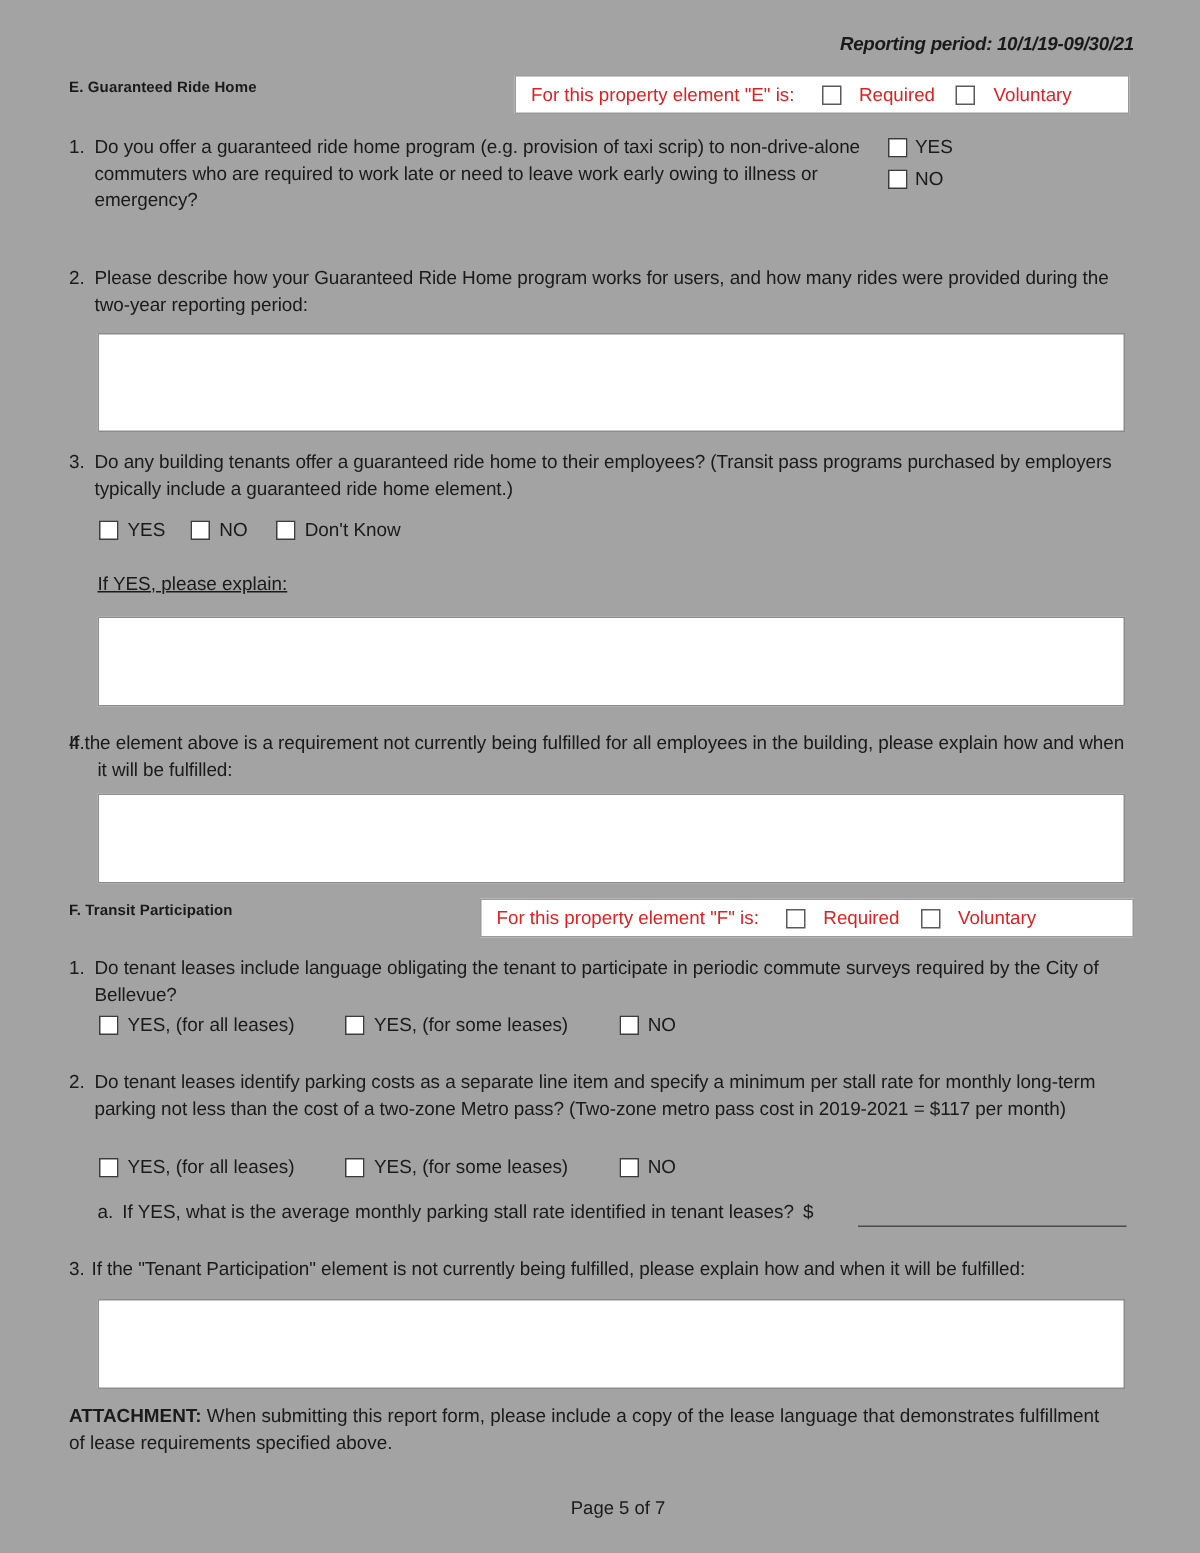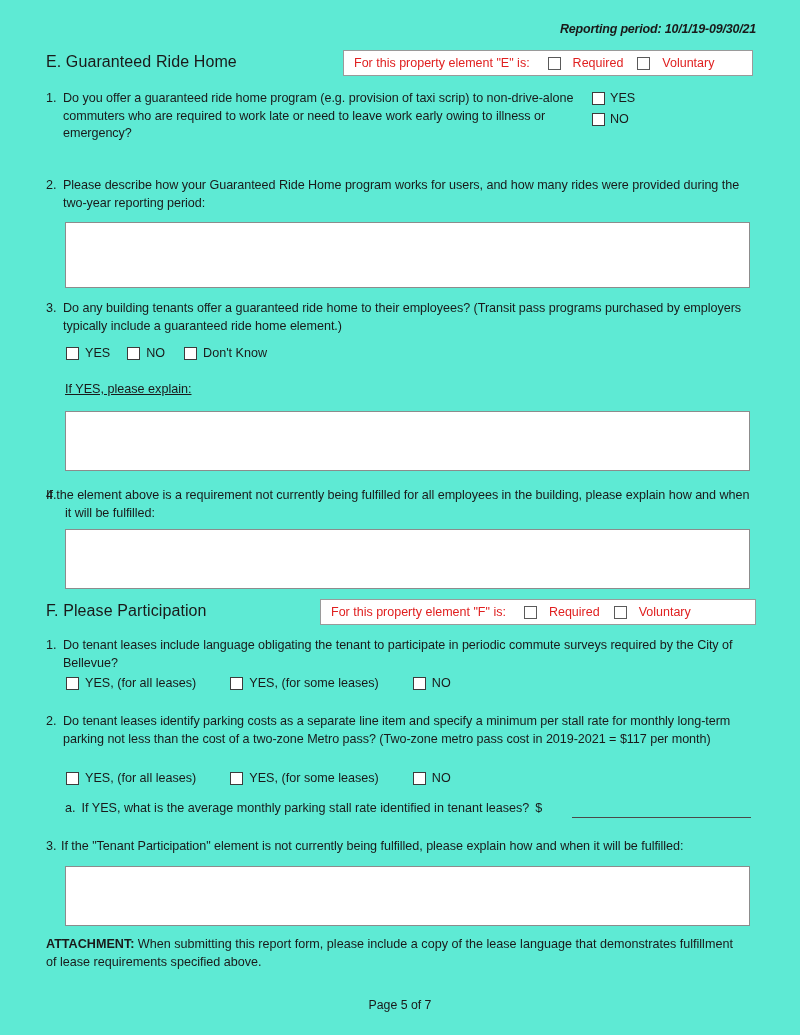--- a/index.html
+++ b/index.html
@@ -8,42 +8,43 @@
     background: #ffffff;
   }
   body {
     font-family: "Liberation Sans", sans-serif;
     color: #1a1a1a;
   }
   .page {
     position: relative;
     width: 800px;
     height: 1035px;
-    background: #5eead4;
+    background: #a3a3a3;
     overflow: hidden;
     box-sizing: border-box;
+    padding-left: 12px;
   }
 
   
   .reporting-period {
     position: absolute;
     top: 22px;
     right: 44px;
     font-size: 12.5px;
     font-weight: bold;
     font-style: italic;
     letter-spacing: -0.2px;
     white-space: nowrap;
   }
 
   
   .section-heading {
     position: absolute;
-    font-size: 16px;
-    font-weight: normal;
+    font-size: 10px;
+    font-weight: bold;
     letter-spacing: 0.1px;
     white-space: nowrap;
   }
 
   
   .req-box {
     position: absolute;
     box-sizing: border-box;
     border: 1px solid #9a9a9a;
     display: flex;
@@ -214,21 +215,21 @@
 
   <div class="sub" style="left:65px; top:381px;text-decoration:underline;">If YES, please explain:</div>
   <div class="textbox" style="left:65px; top:411px; width:685px; height:60px;"></div>
 
   <div class="q" style="left:46px; top:487px; width:710px;">
     <span class="num">4.</span>
     <span class="body" style="padding-left:19px; text-indent:-19px;">If the element above is a requirement not currently being fulfilled for all employees in the building, please explain how and when it will be fulfilled:</span>
   </div>
   <div class="textbox" style="left:65px; top:529px; width:685px; height:60px;"></div>
 
-  <div class="section-heading" style="left:46px; top:602px;">F. Please Participation</div>
+  <div class="section-heading" style="left:46px; top:602px;">F. Transit Participation</div>
 
   <div class="req-box" style="left:320px; top:599px; width:436px;">
     <span class="rtext">For this property element "F" is:</span>
     <span class="cb red" style="margin-left:18px;"></span>
     <span class="rlabel" style="margin-left:12px;">Required</span>
     <span class="cb red" style="margin-left:14px;"></span>
     <span class="rlabel" style="margin-left:12px;">Voluntary</span>
   </div>
 
   <div class="q" style="left:46px; top:637px; width:700px;">

